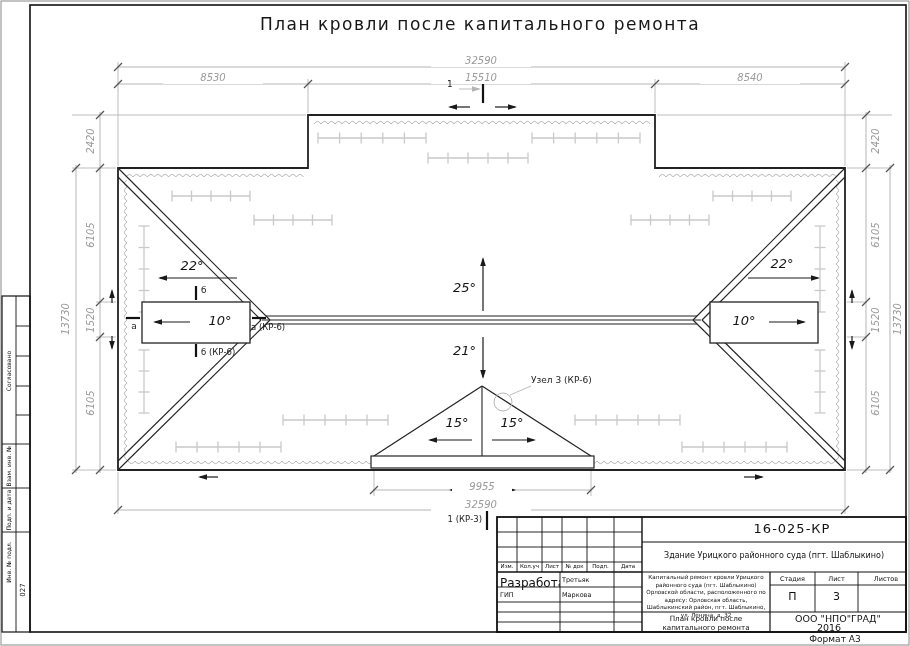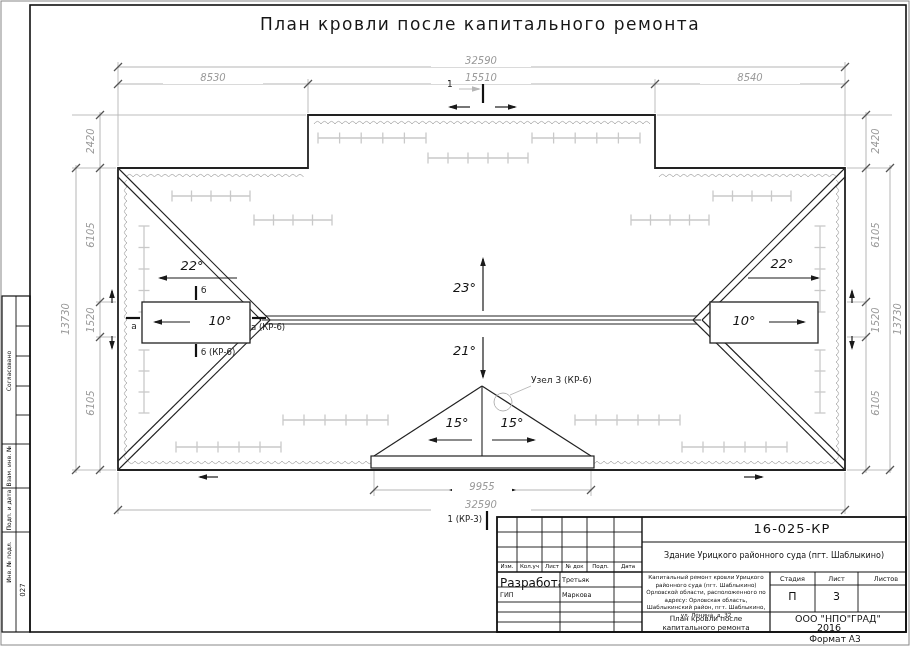--- a/index.html
+++ b/index.html
@@ -292,21 +292,21 @@
   <div class="dimv" style="left:846px;top:228px">6105</div>
   <div class="dimv" style="left:846px;top:313px">1520</div>
   <div class="dimv" style="left:846px;top:396px">6105</div>
   <div class="dimv" style="left:868px;top:312px">13730</div>
 
   <div class="lbl dim" style="left:452px;top:481px;width:60px">9955</div>
   <div class="lbl dim" style="left:431px;top:499px;width:100px">32590</div>
 
   <div class="lbl ang" style="left:162px;top:258px;width:60px">22°</div>
   <div class="lbl ang" style="left:752px;top:256px;width:60px">22°</div>
-  <div class="lbl ang" style="left:436px;top:280px;width:40px;text-align:right">23°</div>
+  <div class="lbl ang" style="left:436px;top:280px;width:40px;text-align:right">25°</div>
   <div class="lbl ang" style="left:436px;top:343px;width:40px;text-align:right">21°</div>
   <div class="lbl ang" style="left:432px;top:415px;width:50px">15°</div>
   <div class="lbl ang" style="left:487px;top:415px;width:50px">15°</div>
   <div class="lbl ang" style="left:190px;top:313px;width:60px">10°</div>
   <div class="lbl ang" style="left:714px;top:313px;width:60px">10°</div>
 
   <div class="lbl mk" style="left:447px;top:79px;width:16px">1</div>
   <div class="lbl mks" style="left:430px;top:514px;width:52px;text-align:right">1 (КР-3)</div>
   <div class="lbl mk" style="left:531px;top:375px;width:120px">Узел 3 (КР-6)</div>
   <div class="lbl mk" style="left:127px;top:321px;width:14px;text-align:center">а</div>

